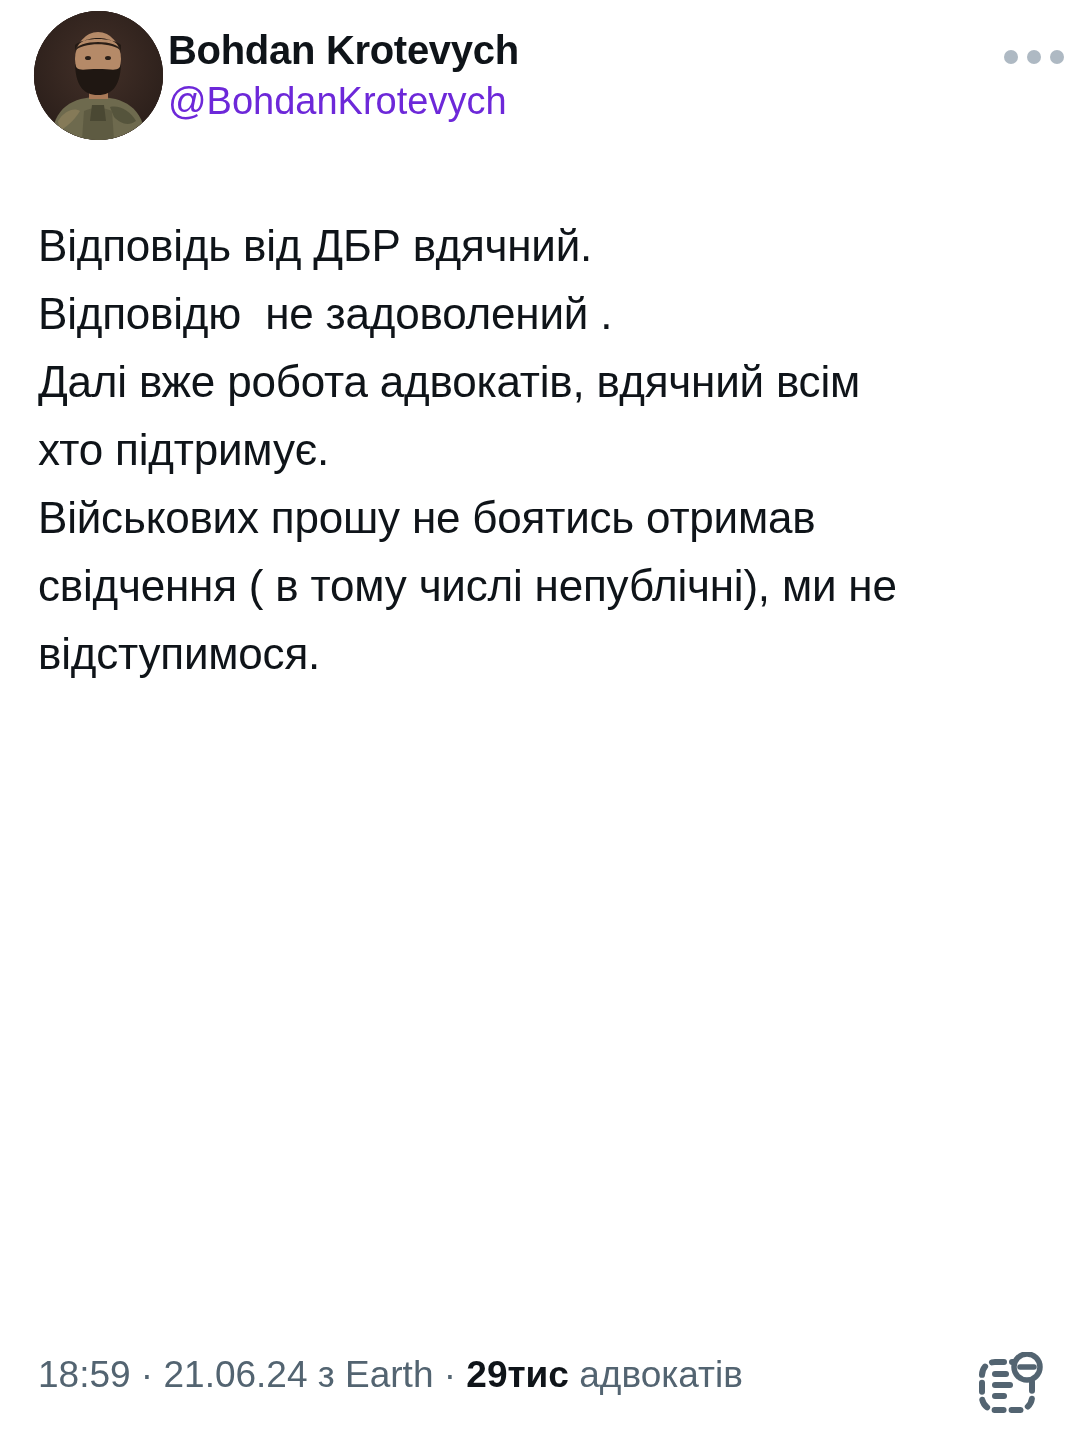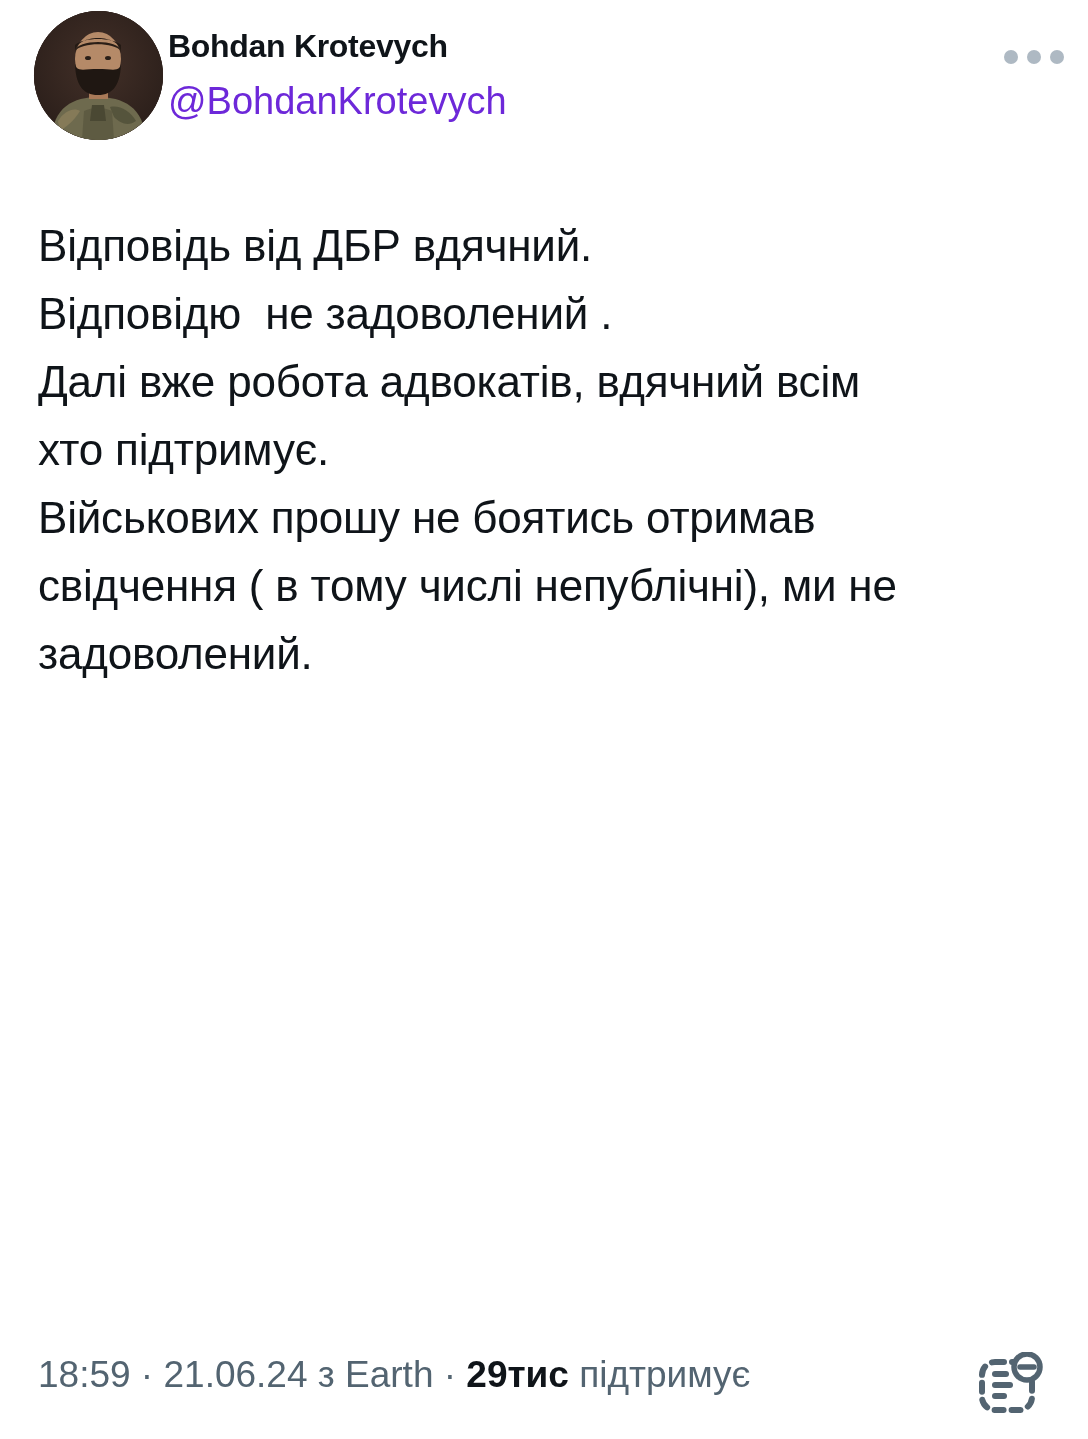--- a/index.html
+++ b/index.html
@@ -14,21 +14,21 @@
   }
 
   
   .avatar {
     position:absolute; left:34px; top:11px;
     width:129px; height:129px; border-radius:50%;
     overflow:hidden; background:#332620; cursor:pointer;
   }
   .author-name {
     position:absolute; left:168px; top:28px;
-    font-size:32px; font-weight:700; letter-spacing:-0.3px;
+    font-size:40px; font-weight:700; letter-spacing:-0.3px;
     color:#0f1419; cursor:pointer; white-space:pre;
   }
   .author-handle {
     position:absolute; left:168px; top:80px;
     font-size:38px; font-weight:400;
     color:#6d28d9; cursor:pointer; white-space:pre;
   }
   .more-btn {
     position:absolute; left:1000px; top:46px;
     display:flex; gap:9px; align-items:center;
@@ -108,41 +108,41 @@
     <span class="dot"></span>
   </div>
 
   <div class="tweet-body">
     <div class="tweet-line">Відповідь від ДБР вдячний.</div>
     <div class="tweet-line">Відповідю  не задоволений .</div>
     <div class="tweet-line">Далі вже робота адвокатів, вдячний всім</div>
     <div class="tweet-line">хто підтримує.</div>
     <div class="tweet-line">Військових прошу не боятись отримав</div>
     <div class="tweet-line">свідчення ( в тому числі непублічні), ми не</div>
-    <div class="tweet-line">задоволений.</div>
+    <div class="tweet-line">відступимося.</div>
   </div>
 
   <figure class="doc">
 
     
 
     
 
     
 
     
 
     
 
     
 
     
   </figure>
 
-  <div class="meta-row"><span>18:59 · 21.06.24 з Earth · </span><span class="views-count">29тис</span><span> підтримує</span></div>
+  <div class="meta-row"><span>18:59 · 21.06.24 з Earth · </span><span class="views-count">29тис</span><span> адвокатів</span></div>
 
   <div class="meta-icon">
     <svg width="68" height="62" viewBox="0 0 68 62">
       <rect x="4" y="10" width="50" height="48" rx="13" fill="none" stroke="#536471" stroke-width="6" stroke-dasharray="9 8" stroke-linecap="round"></rect>
       <g fill="#536471">
         <rect x="14" y="19" width="17" height="6" rx="3"></rect>
         <rect x="14" y="30" width="21" height="6" rx="3"></rect>
         <rect x="14" y="41" width="15" height="6" rx="3"></rect>
       </g>
       <circle cx="49" cy="15" r="13" fill="#ffffff" stroke="#536471" stroke-width="5.5"></circle>

